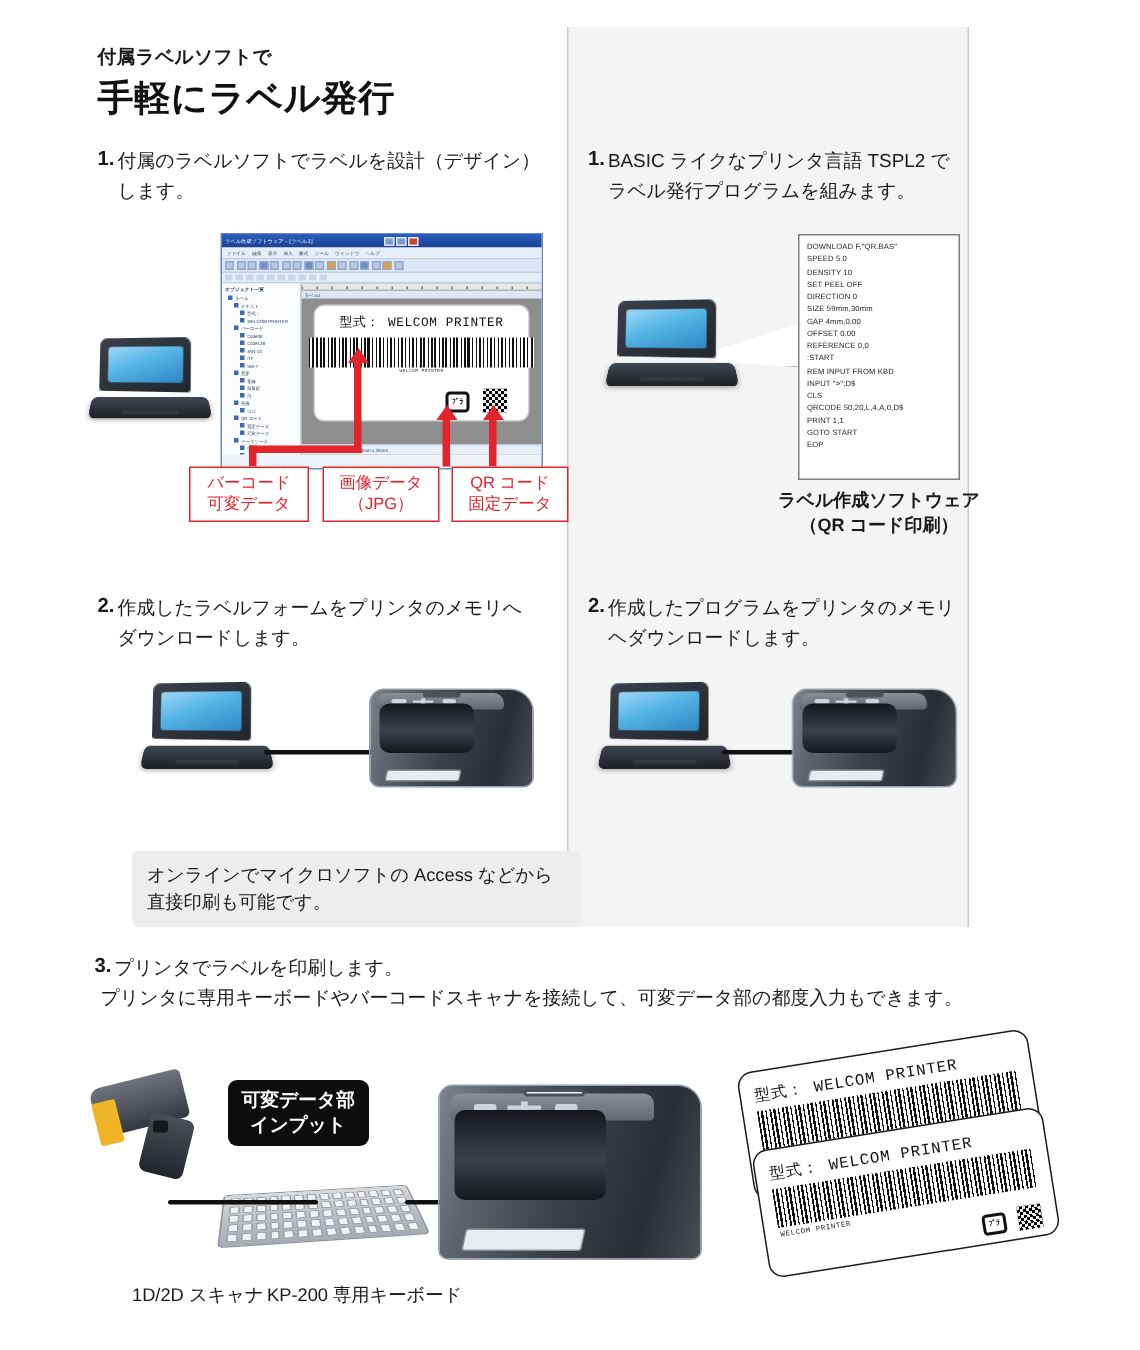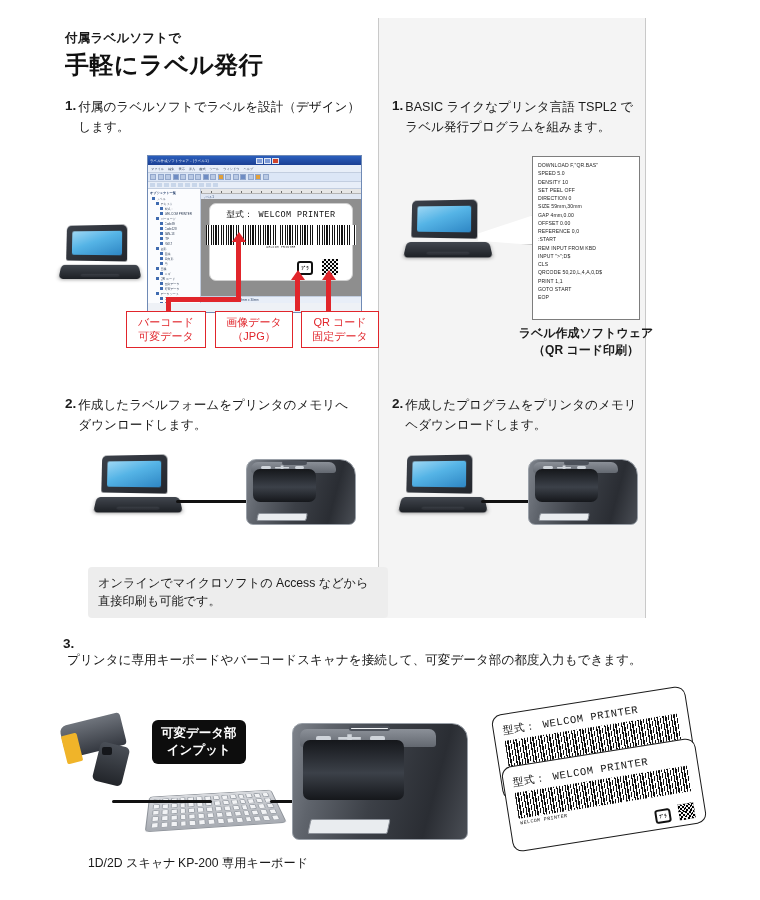--- a/index.html
+++ b/index.html
@@ -595,20 +595,21 @@
       <div class="pr-btn l"></div>
       <div class="pr-btn r"></div>
       <div class="pr-roll"></div>
       <div class="pr-slot"></div>
     </div>
   </div>
 
   <div class="step" style="left:63px; top:636px; width:680px; display:block;">
     <div style="display:flex;">
       <div class="step-num">3.</div>
+      <div class="step-text">プリンタでラベルを印刷します。</div>
     </div>
     <div class="step-text" style="margin-left:4px;">プリンタに専用キーボードやバーコードスキャナを接続して、可変データ部の都度入力もできます。</div>
   </div>
 
   <div class="scanner" style="left:62px; top:715px; width:100px; height:72px;">
     <div class="sc-head"></div>
     <div class="sc-win"></div>
     <div class="sc-grip"></div>
     <div class="sc-trig"></div>
   </div>

